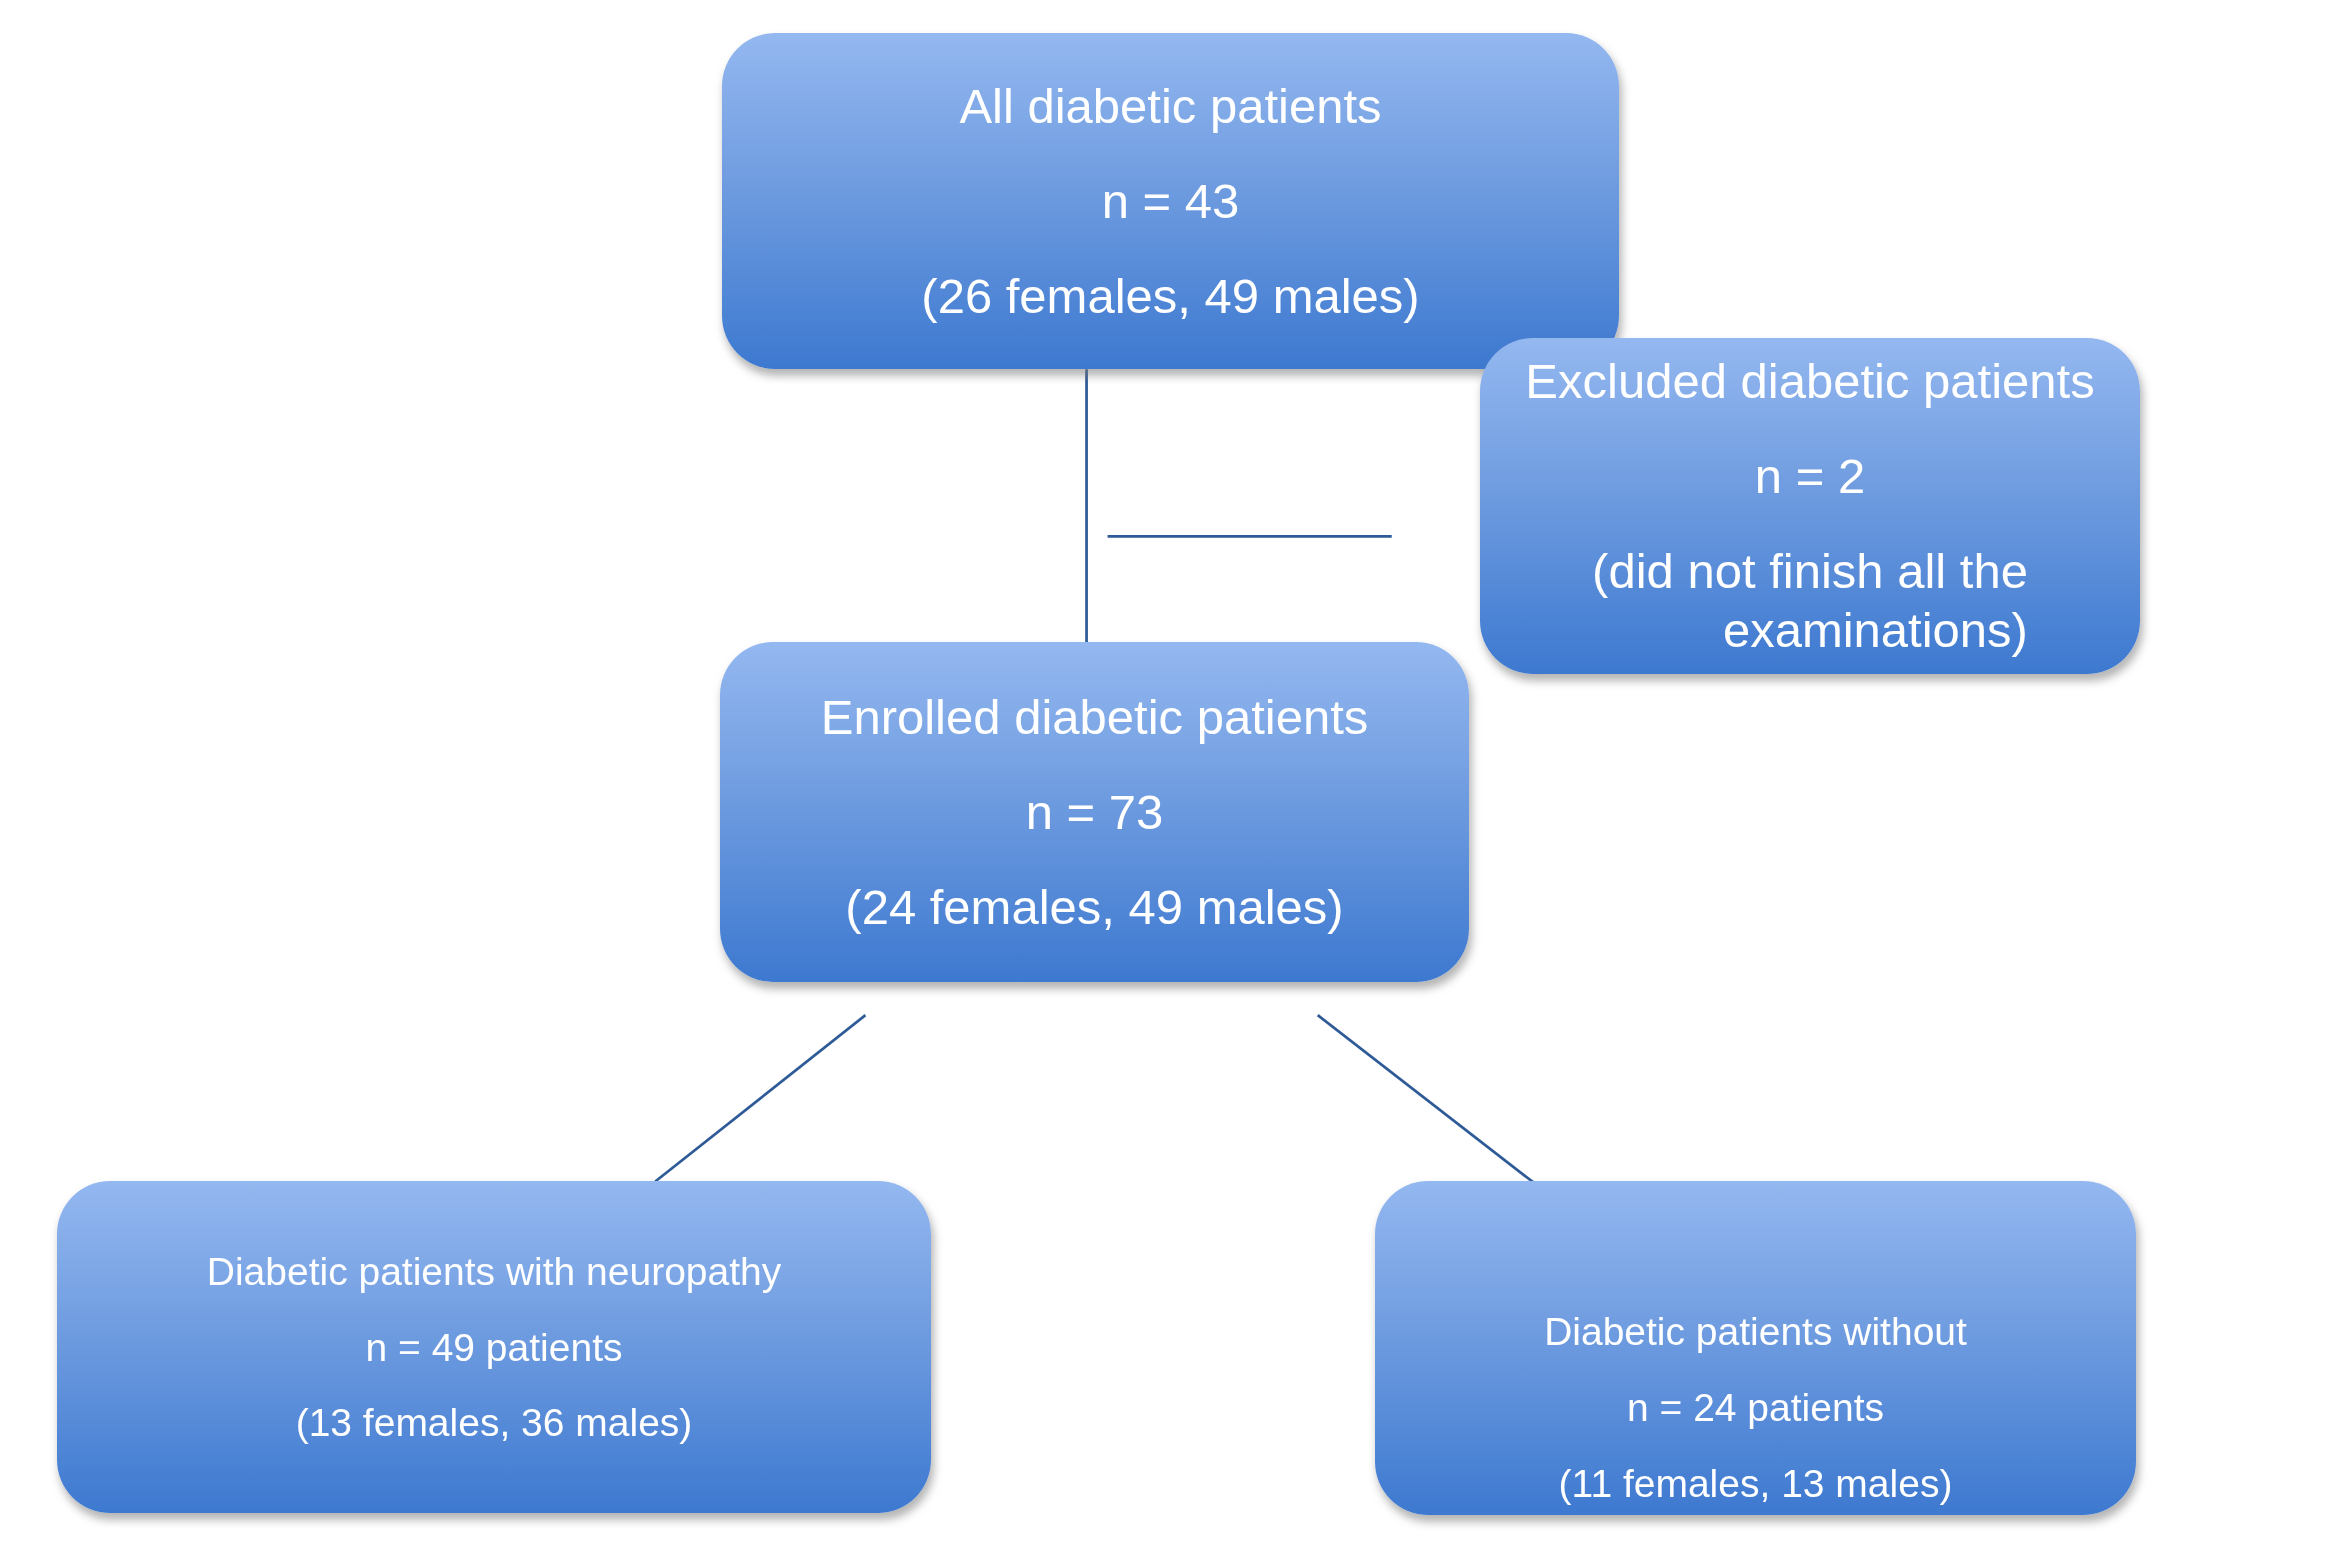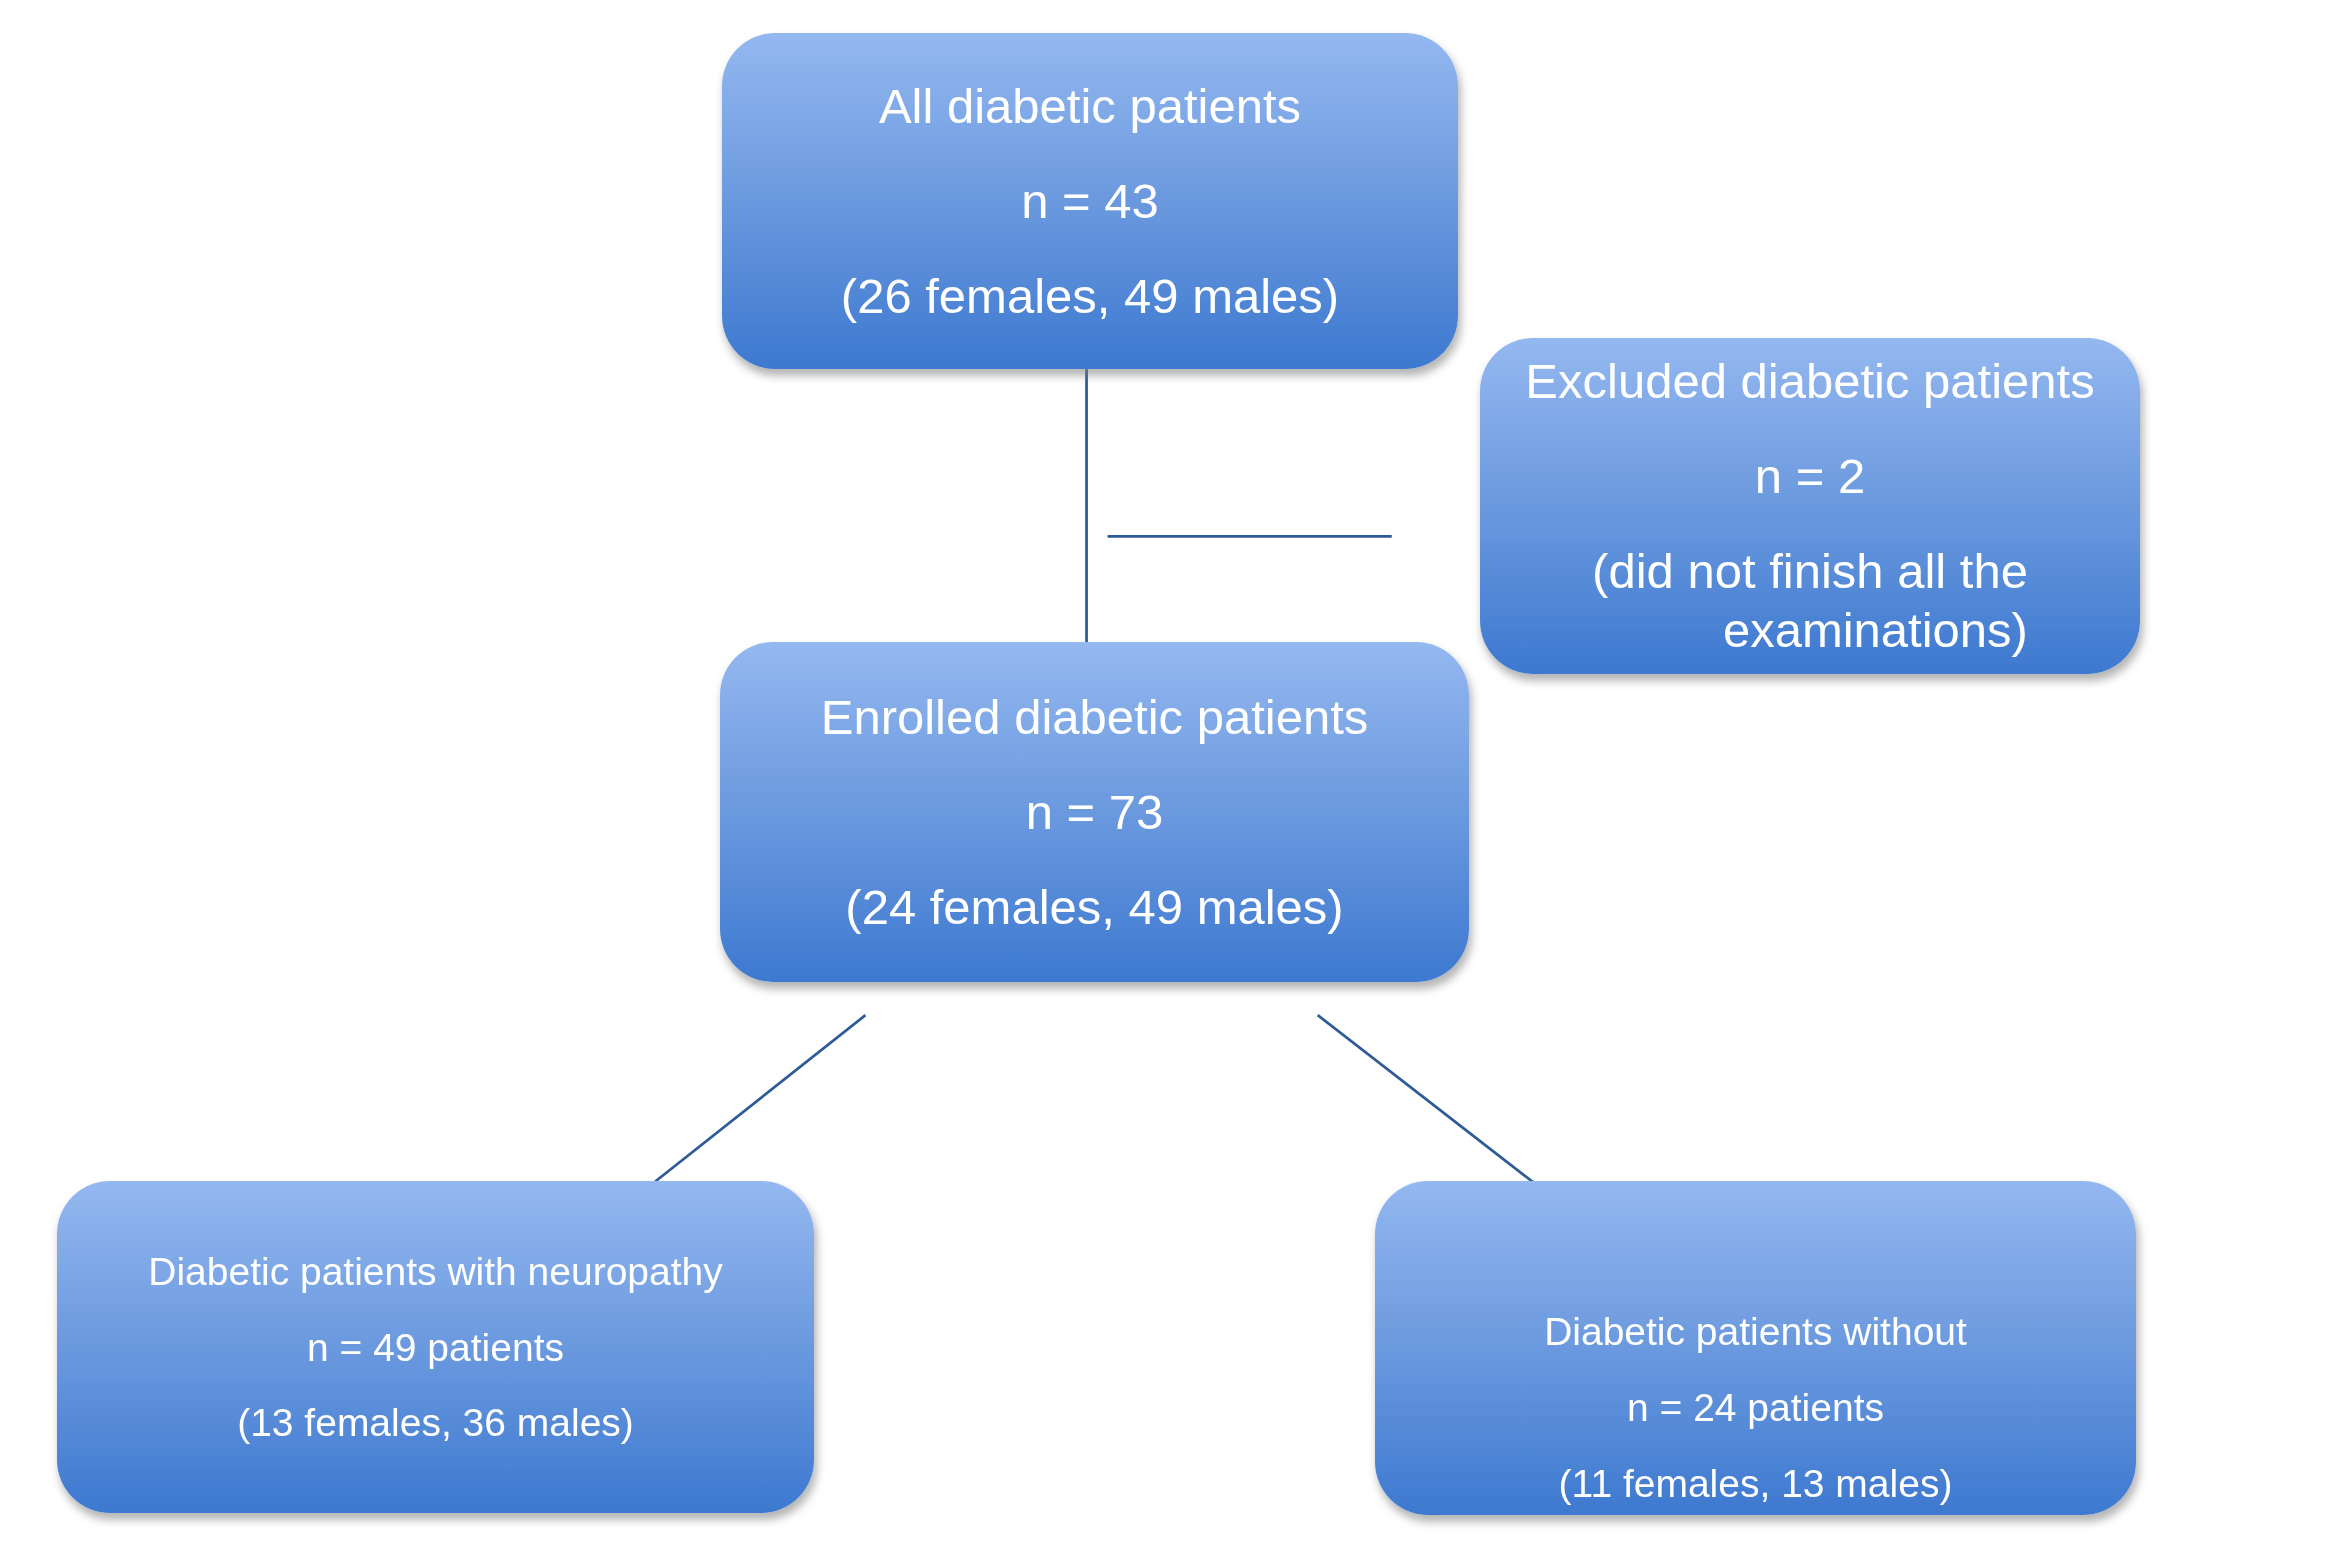--- a/index.html
+++ b/index.html
@@ -50,24 +50,24 @@
     padding: 0;
   }
   .box p span { display: block; }
   .box-lg { font-size: 49px; }
   .box-lg p { line-height: 59px; margin-bottom: 36px; }
   .box-lg p:last-child { margin-bottom: 0; }
   .box-sm { font-size: 39px; }
   .box-sm p { line-height: 63px; margin-bottom: 12.8px; }
   .box-sm p:last-child { margin-bottom: 0; }
 
-  .box-all      { left: 722px;  top: 33px;   width: 736px; height: 336px; }
+  .box-all      { left: 722px;  top: 33px;   width: 897px; height: 336px; }
   .box-excluded { left: 1480px; top: 338px;  width: 660px; height: 336px; text-align: right; }
   .box-enrolled { left: 720px;  top: 642px;  width: 749px; height: 340px; }
-  .box-with     { left: 57px;   top: 1181px; width: 757px; height: 332px; }
+  .box-with     { left: 57px;   top: 1181px; width: 874px; height: 332px; }
   .box-without  { left: 1375px; top: 1181px; width: 761px; height: 334px; justify-content: flex-end; }
 </style>
 </head>
 <body>
 
 <div class="canvas">
 
   <svg class="connectors" viewBox="0 0 2553 1716" xmlns="http://www.w3.org/2000/svg">
     <line x1="1189" y1="404" x2="1189" y2="740"></line>
     <line x1="1212" y1="587" x2="1523" y2="587"></line>

